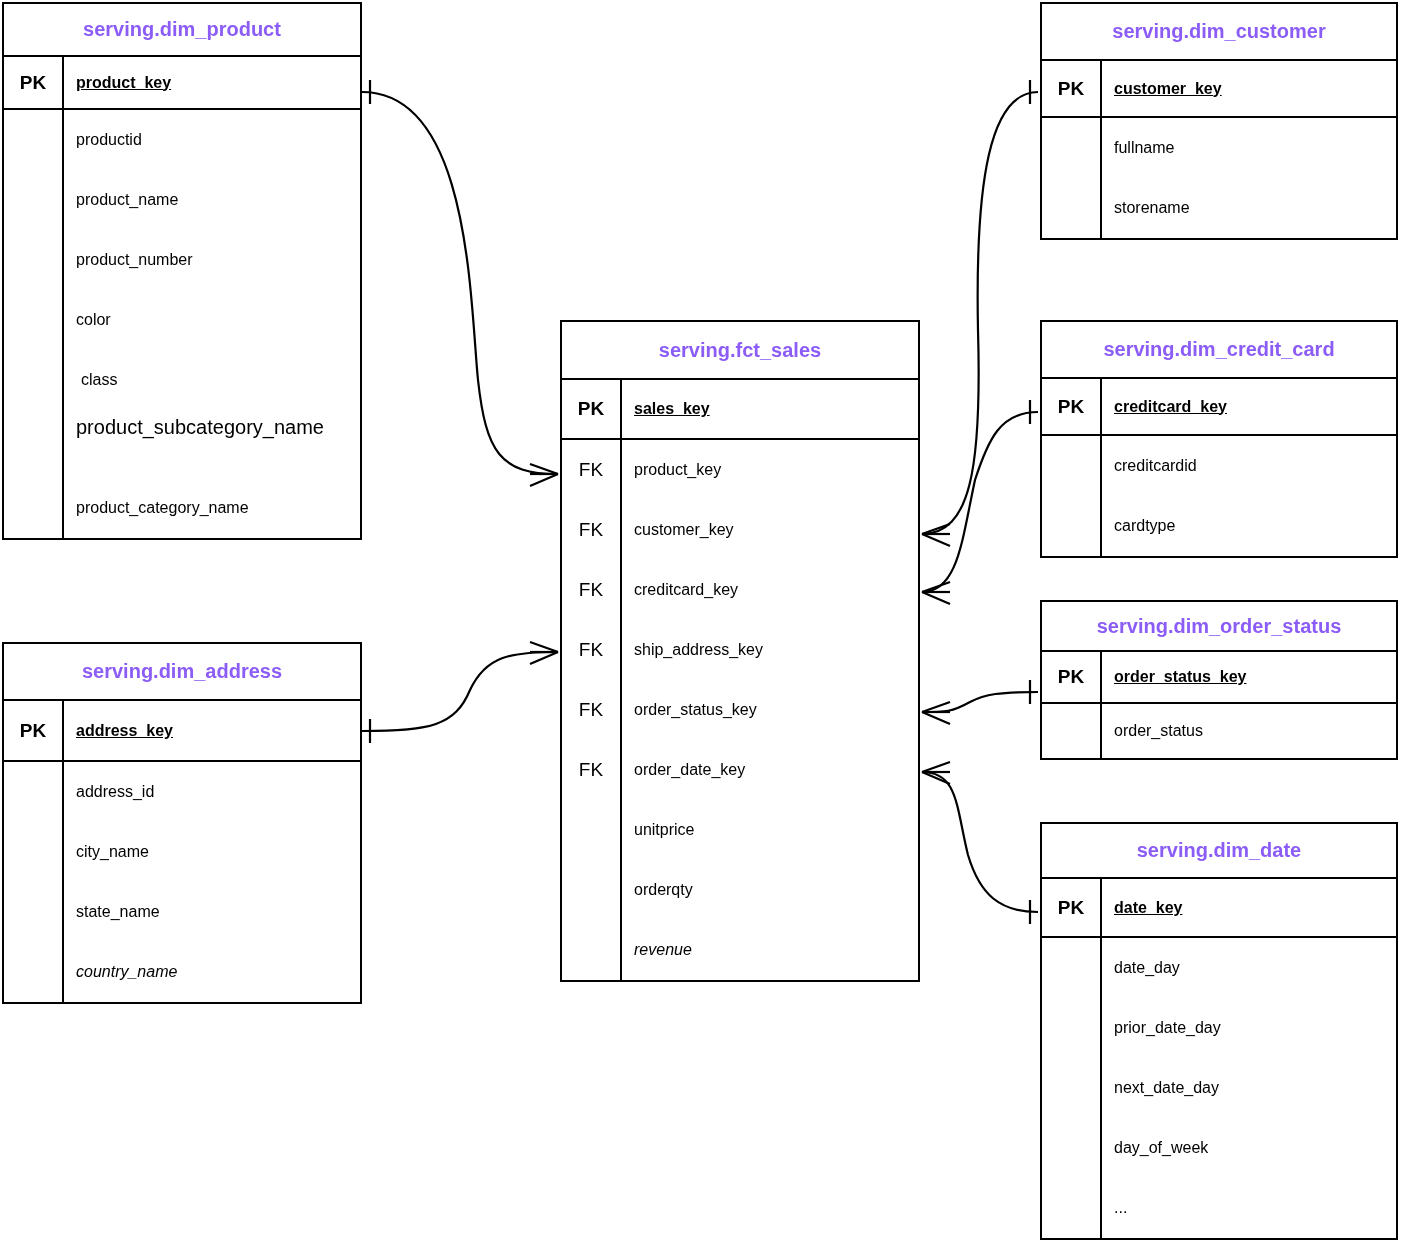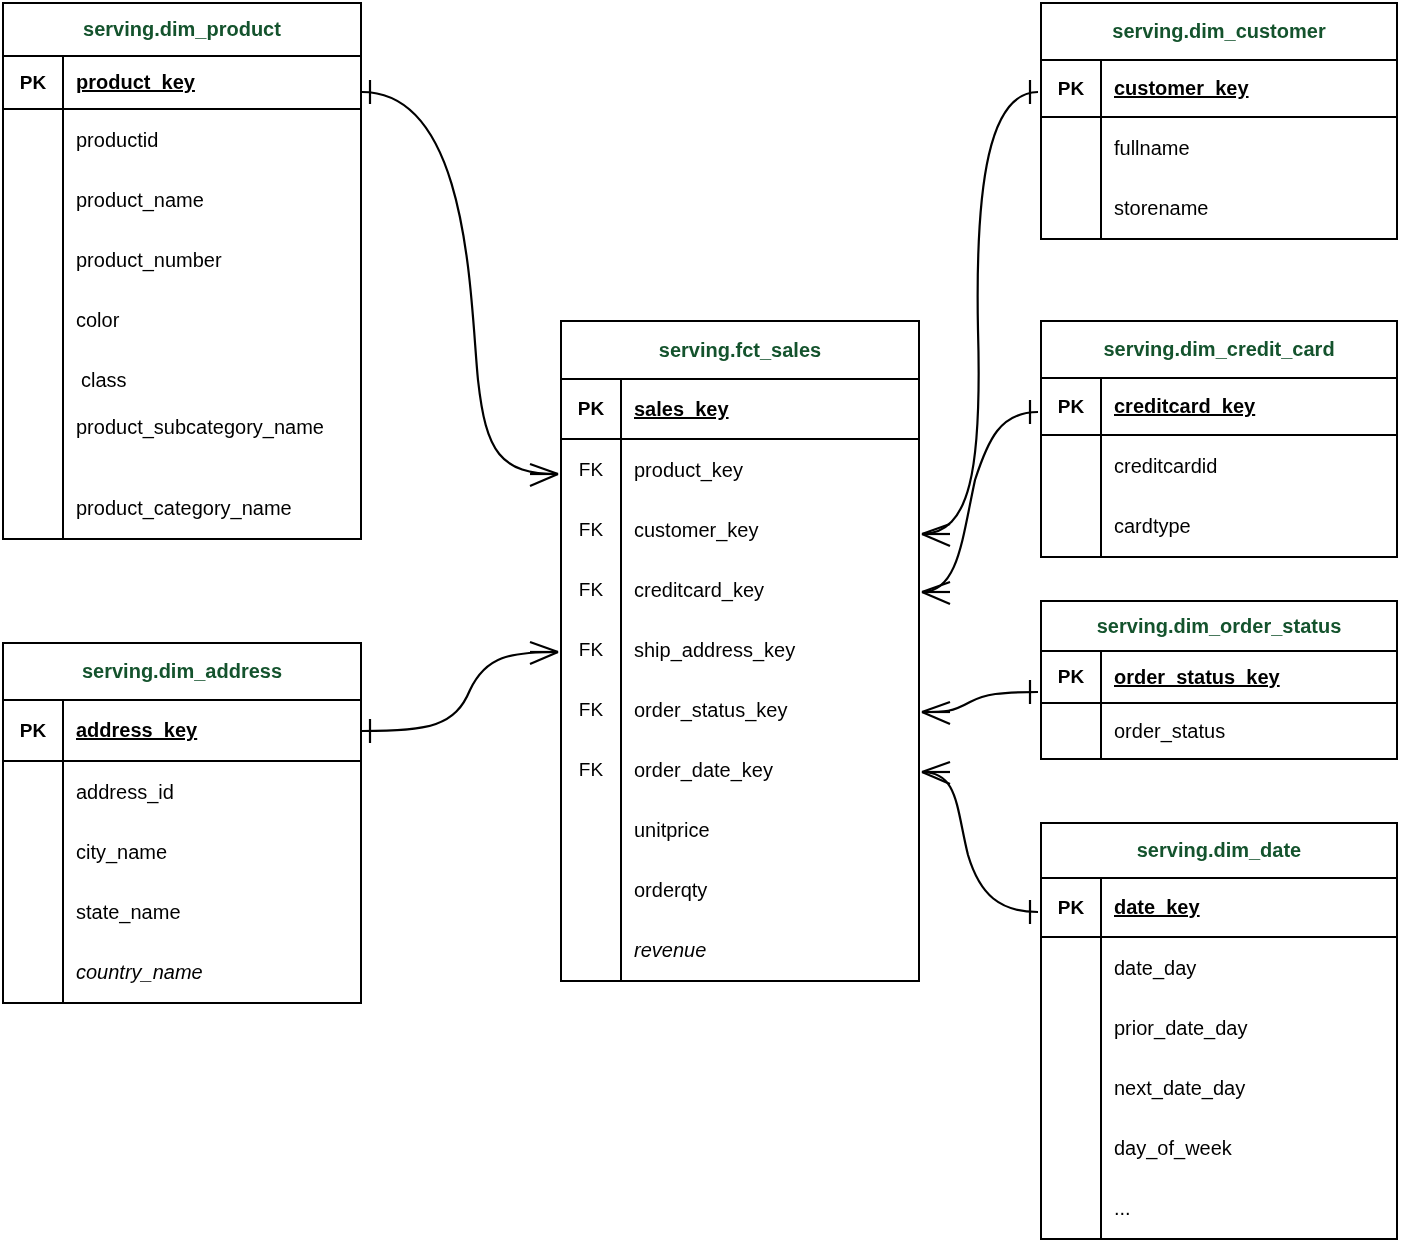--- a/index.html
+++ b/index.html
@@ -22,21 +22,21 @@
     background: #ffffff;
     display: flex;
     flex-direction: column;
   }
   .entity-title {
     box-sizing: border-box;
     width: 100%;
     text-align: center;
     font-weight: bold;
     font-size: 20px;
-    color: #14532d;
+    color: #8b5cf6;
     border-bottom: 2px solid #000000;
     display: flex;
     align-items: center;
     justify-content: center;
   }
   .pk-row {
     box-sizing: border-box;
     width: 100%;
     display: flex;
     border-bottom: 2px solid #000000;
@@ -67,21 +67,21 @@
     align-items: center;
     justify-content: center;
     font-size: 19px;
     color: #000000;
   }
   .namecell {
     box-sizing: border-box;
     display: flex;
     align-items: center;
     padding-left: 12px;
-    font-size: 20px;
+    font-size: 16px;
     color: #000000;
     line-height: 1.12;
   }
   .keycell.bold { font-weight: bold; }
   .namecell.pkname {
     font-weight: bold;
     text-decoration: underline;
   }
   .namecell.wrap {
     display: block;

